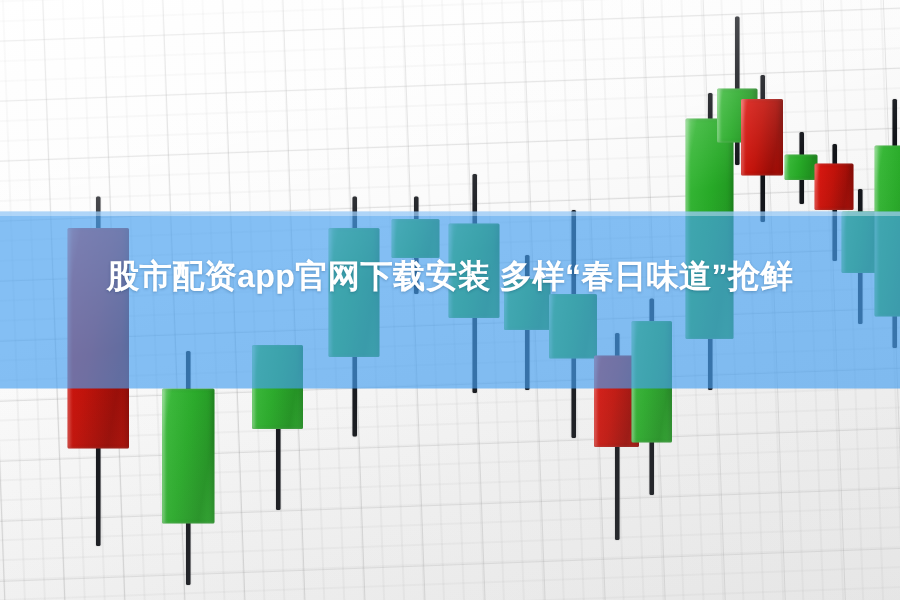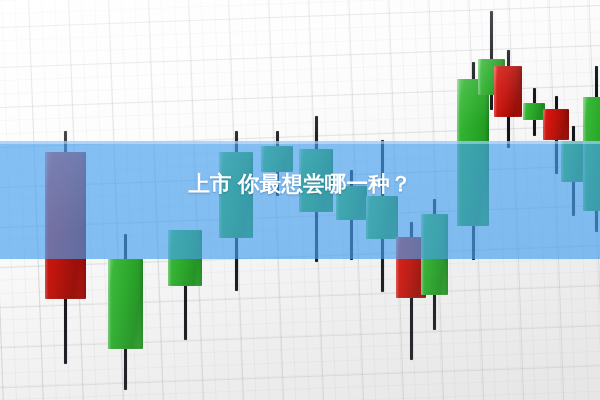--- a/index.html
+++ b/index.html
@@ -163,16 +163,16 @@
         <div class="body up" style="left: 583px; top: 97px; width: 26px; height: 114px;"></div>
       </div>
     </div>
 
   <div class="vignette"></div>
 
   <div class="band" id="band" style="top: 141px; height: 118px; background: rgba(70, 160, 240, 0.66);"></div>
   <div class="band-shade" id="bandShade" style="top: 141px;"></div>
 
   <div class="headline" id="headline" style="top: 165px; color: rgb(255, 255, 255);">
-    <span class="l2">上市 你最想尝哪一种？</span>
+    <span class="l1">股市配资app官网下载安装 多样“春日味道”抢鲜</span>
   </div>
 
 </div>
 
 </body></html>

